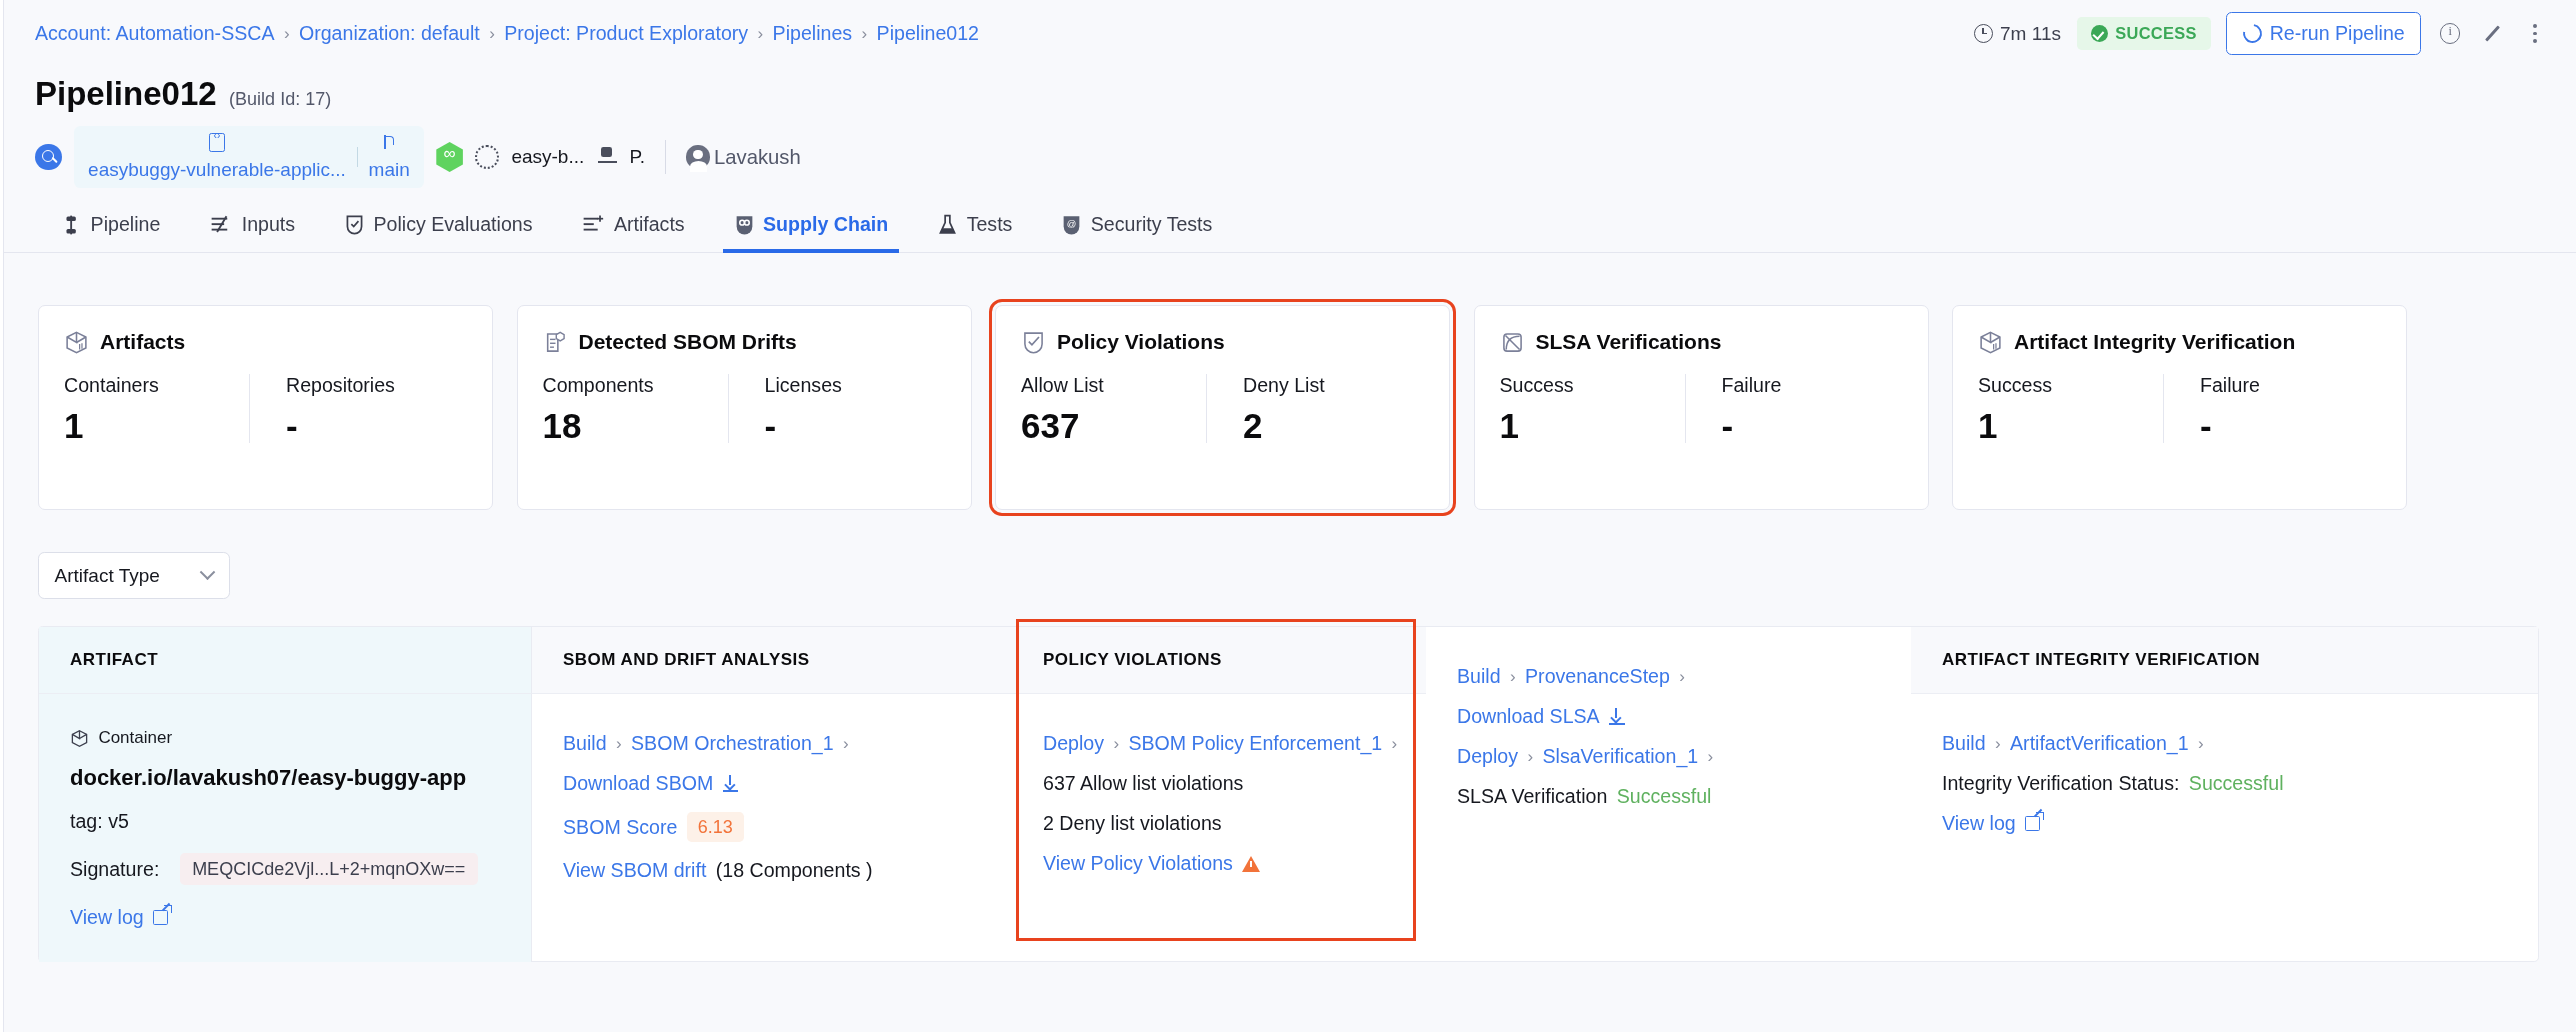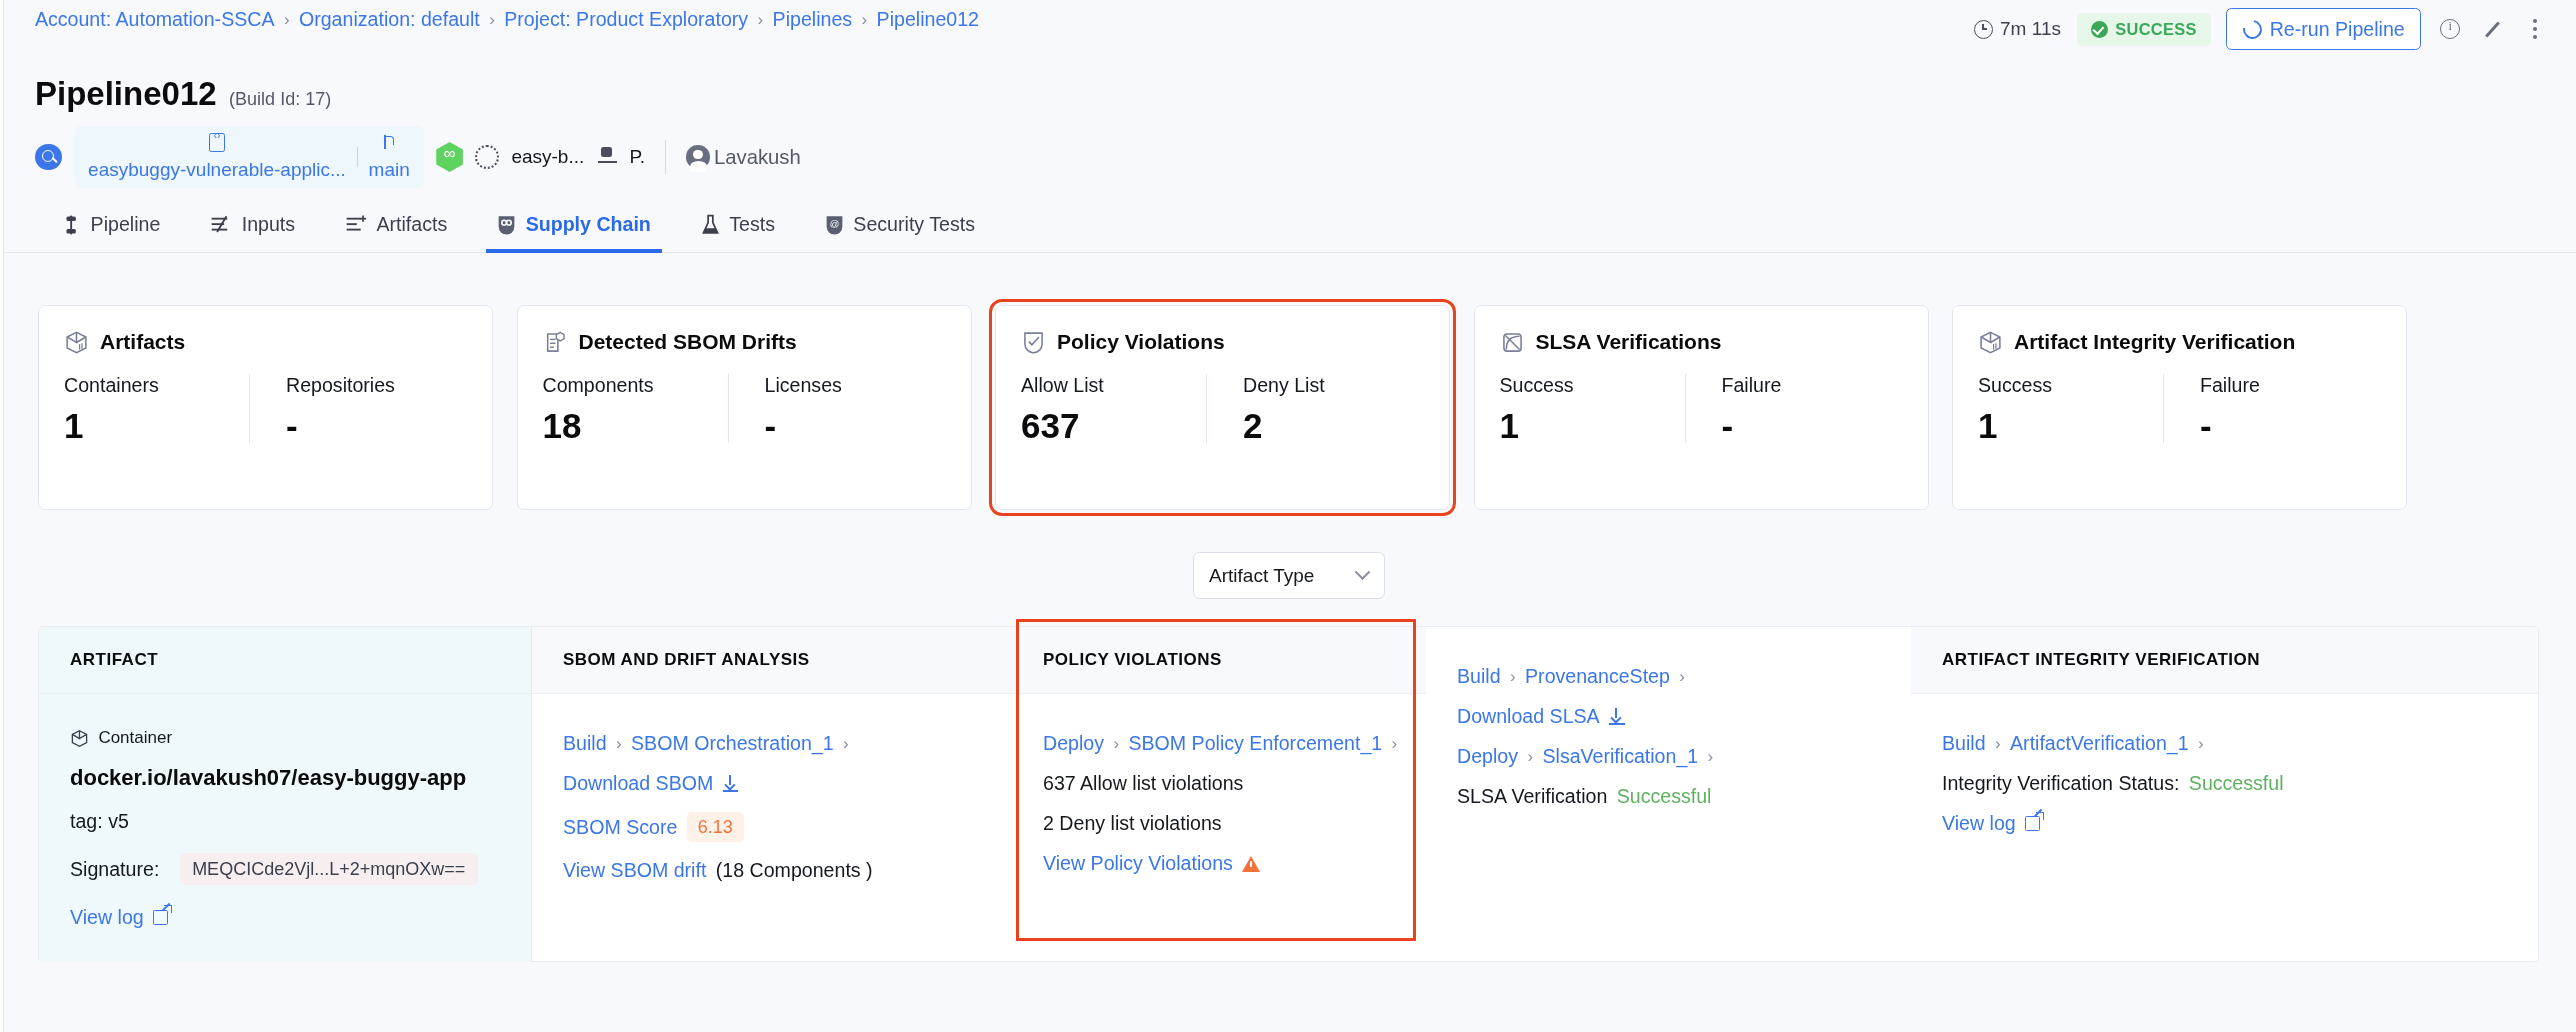--- a/index.html
+++ b/index.html
@@ -13,23 +13,23 @@
   .page { position: relative; width: 2576px; height: 1032px; }
 
   
   .left-rail {
     position: absolute; left: 0; top: 0; width: 3.9px; height: 1032px;
     background: #ffffff; border-right: 0.8px solid #e4e6ef;
   }
 
   
   .topbar {
-    position: absolute; left: 3.9px; top: 8px; width: 2572px; height: 67px;
+    position: absolute; left: 3.9px; top: 0; width: 2572px; height: 67px;
     background: #f8f9fc;
-    display: flex; align-items: flex-start; justify-content: space-between;
+    display: flex; align-items: center; justify-content: space-between;
     padding: 0 28px 0 31px;
   }
   .breadcrumb { display: flex; align-items: center; font-size: 19.6px; }
   .bc-link { color: #3b77e8; white-space: nowrap; cursor: pointer; }
   .bc-sep { color: #8a8f9e; margin: 0 9.4px; font-size: 17px; }
 
   .top-right { display: flex; align-items: center; gap: 15.6px; }
   .duration { display: flex; align-items: center; gap: 7px; color: #3c3f4d; font-size: 19px; }
   .clock-ico { width: 19px; height: 19px; border: 1.9px solid #4a4e5c; border-radius: 50%; position: relative; }
   .clock-ico::after { content:""; position:absolute; left:7px; top:3.1px; width:1.6px; height:6.3px; background:#4a4e5c; }
@@ -141,21 +141,21 @@
   .card-title { font-size: 21px; font-weight: bold; color: #0b0b0d; white-space:nowrap;}
   .card-body { display: flex; }
   .metric { width: 185px; }
   .metric + .metric { border-left: 0.8px solid #e4e6ef; padding-left: 36px; width: 211px;}
   .metric-label { font-size: 19.6px; color: #16181f; margin-bottom: 11px;}
   .metric-value { font-size: 35px; font-weight: bold; color: #0b0b0d; line-height: 1;}
 
   
   .filter-row {
     position: absolute; left: 38px; top: 552px; width: 2501px;
-    display: flex; align-items: center; justify-content: space-between; flex-direction: column;
+    display: flex; align-items: center; justify-content: space-between;
   }
   .select-btn {
     display: flex; align-items: center; justify-content: space-between;
     width: 192px; height: 47px; border: 0.8px solid #dcdfe9; background: #fff;
     border-radius: 6.3px; padding: 0 15.6px; font-size: 19px; color: #16181f; cursor: pointer;
   }
   .chev { width: 11px; height: 11px; border: solid #8a8f9e; border-width: 0 2px 2px 0; transform: rotate(45deg) translate(-2.3px,-2.3px); }
   .search-box {
     display: flex; align-items: center; gap: 12.5px;
     width: 339px; height: 48px; border: 0.8px solid #dcdfe9; background: #fff;
@@ -309,20 +309,27 @@
     <div class="tab">
       <svg class="pkg-ico" width="22" height="20.3" viewBox="0 0 28 26">
         <line x1="2" y1="6" x2="22" y2="6" stroke="#3c3f4d" stroke-width="2.4"></line>
         <line x1="2" y1="13" x2="18" y2="13" stroke="#3c3f4d" stroke-width="2.4"></line>
         <line x1="2" y1="20" x2="22" y2="20" stroke="#3c3f4d" stroke-width="2.4"></line>
         <line x1="21" y1="3" x2="9" y2="23" stroke="#3c3f4d" stroke-width="2.4"></line>
       </svg>
       <span>Inputs</span>
     </div>
     <div class="tab">
+      <svg class="pkg-ico" width="19" height="22" viewBox="0 0 24 28">
+        <path d="M3 3 h18 v13 a9 9 0 0 1 -9 9 a9 9 0 0 1 -9 -9 z" fill="none" stroke="#3c3f4d" stroke-width="2.2"></path>
+        <path d="M8 13 l3 3 l6 -7" fill="none" stroke="#3c3f4d" stroke-width="2.2"></path>
+      </svg>
+      <span>Policy Evaluations</span>
+    </div>
+    <div class="tab">
       <svg class="pkg-ico" width="22" height="20.3" viewBox="0 0 28 26">
         <line x1="2" y1="6" x2="20" y2="6" stroke="#3c3f4d" stroke-width="2.4"></line>
         <line x1="2" y1="13" x2="15" y2="13" stroke="#3c3f4d" stroke-width="2.4"></line>
         <line x1="2" y1="20" x2="20" y2="20" stroke="#3c3f4d" stroke-width="2.4"></line>
         <line x1="23" y1="2" x2="23" y2="10" stroke="#3c3f4d" stroke-width="2.2"></line>
         <line x1="19" y1="6" x2="27" y2="6" stroke="#3c3f4d" stroke-width="2.2"></line>
       </svg>
       <span>Artifacts</span>
     </div>
     <div class="tab active">

